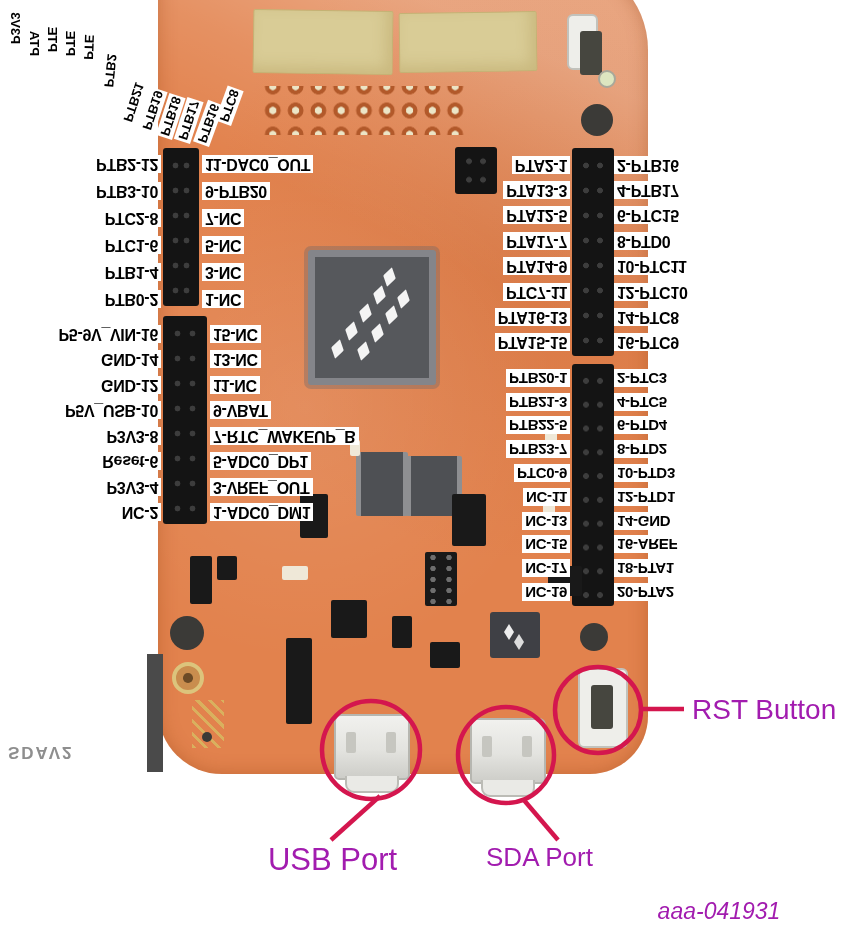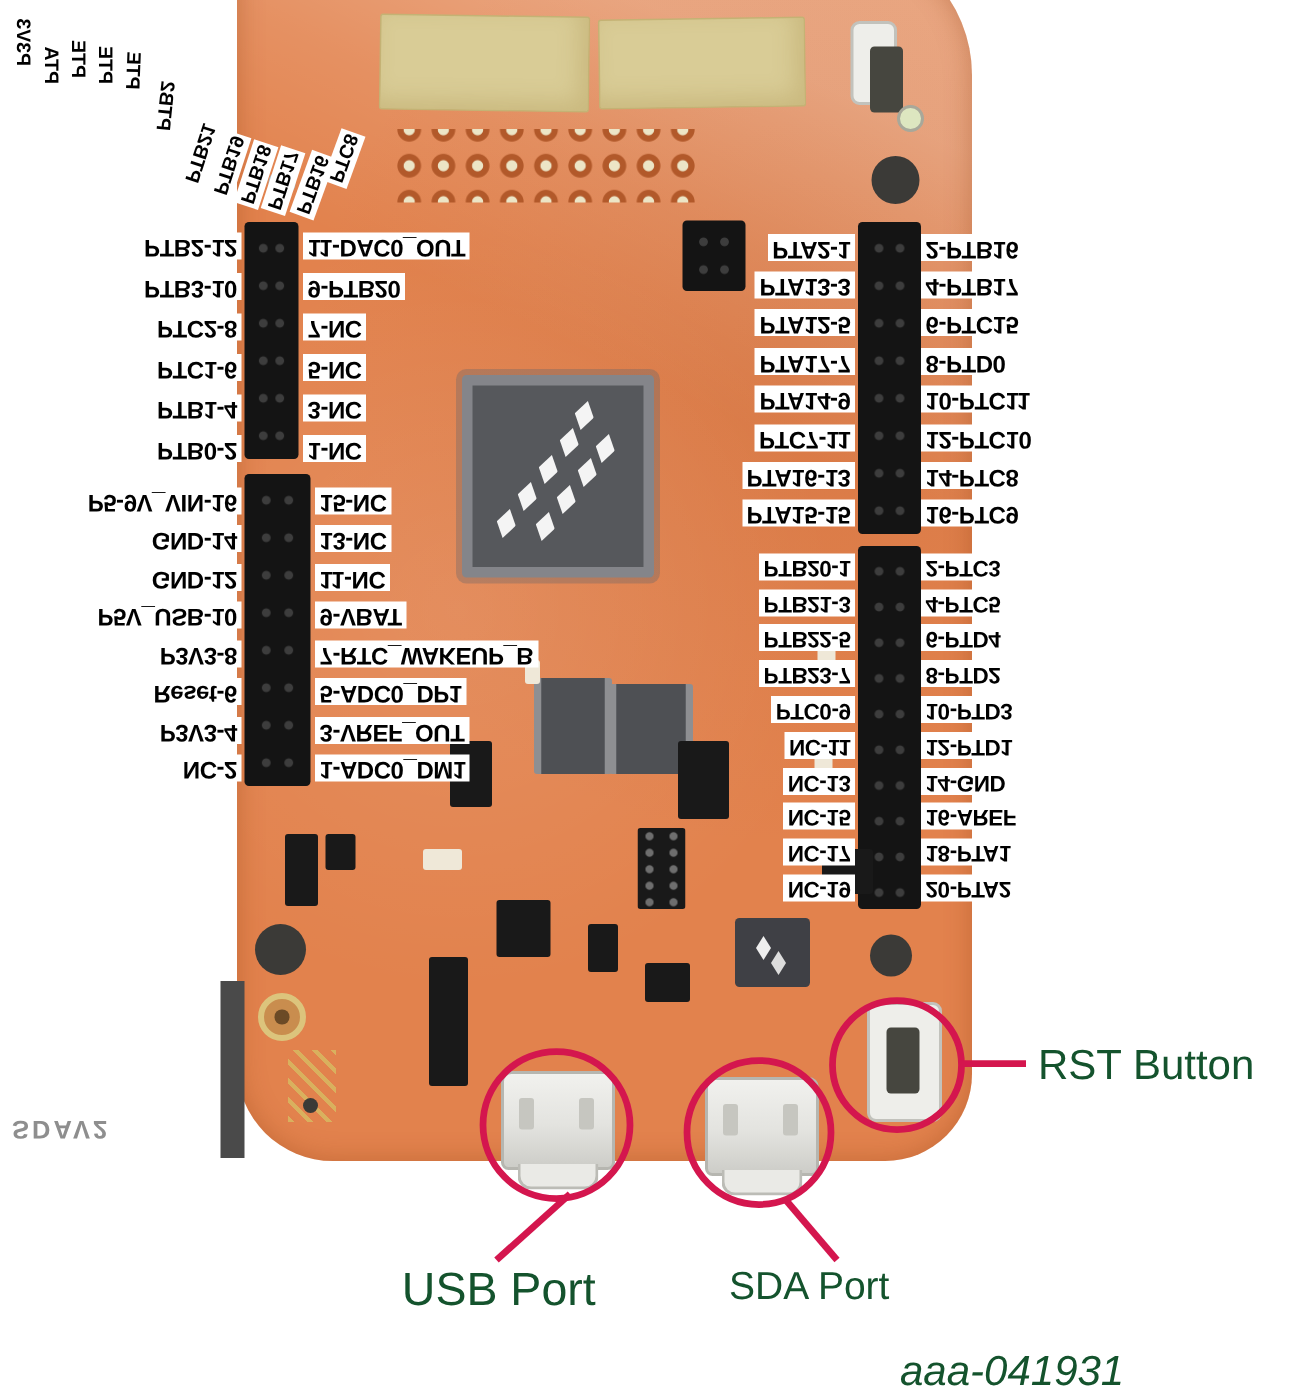--- a/index.html
+++ b/index.html
@@ -84,25 +84,25 @@
   .edge-lbl:nth-of-type(7){left:135px;top:126px;transform:rotate(-72deg) scaleY(-1);}
   .edge-lbl:nth-of-type(8){left:154px;top:134px;transform:rotate(-72deg) scaleY(-1);}
   .edge-lbl:nth-of-type(9){left:172px;top:140px;transform:rotate(-72deg) scaleY(-1);}
   .edge-lbl:nth-of-type(10){left:190px;top:144px;transform:rotate(-72deg) scaleY(-1);}
   .edge-lbl:nth-of-type(11){left:209px;top:147px;transform:rotate(-70deg) scaleY(-1);}
   .edge-lbl:nth-of-type(12){left:231px;top:126px;transform:rotate(-70deg) scaleY(-1);}
   .sda-silk{position:absolute;left:8px;top:742px;z-index:2;transform:scaleY(-1);
        font:bold 17px "Liberation Sans",sans-serif;letter-spacing:2px;color:#8e8e8e;}
   
   #ann-svg{position:absolute;left:0;top:0;z-index:6;}
-  .ann-text{position:absolute;z-index:7;color:#14532d;}
+  .ann-text{position:absolute;z-index:7;color:#a21caf;}
   .rst-text{left:692px;top:694px;font-size:28px;}
   .usb-text{left:255px;top:842px;width:155px;text-align:center;font-size:31px;}
   .sda-text{left:462px;top:842px;width:155px;text-align:center;font-size:26px;}
-  .fig-id{left:600px;top:898px;width:238px;text-align:left;font-size:28px;font-style:italic;}
+  .fig-id{left:600px;top:898px;width:238px;text-align:center;font-size:23px;font-style:italic;}
 </style>
 </head>
 <body>
 
 <div id="photo">
   <div class="board"></div>
 
   <div class="comp goldpad" style="left:253px;top:10px;width:138px;height:62px;transform:rotate(.8deg);"></div>
   <div class="comp goldpad" style="left:399px;top:12px;width:136px;height:58px;transform:rotate(-.8deg);"></div>
   <div class="comp holes" style="left:261px;top:86px;width:206px;height:49px;"></div>

